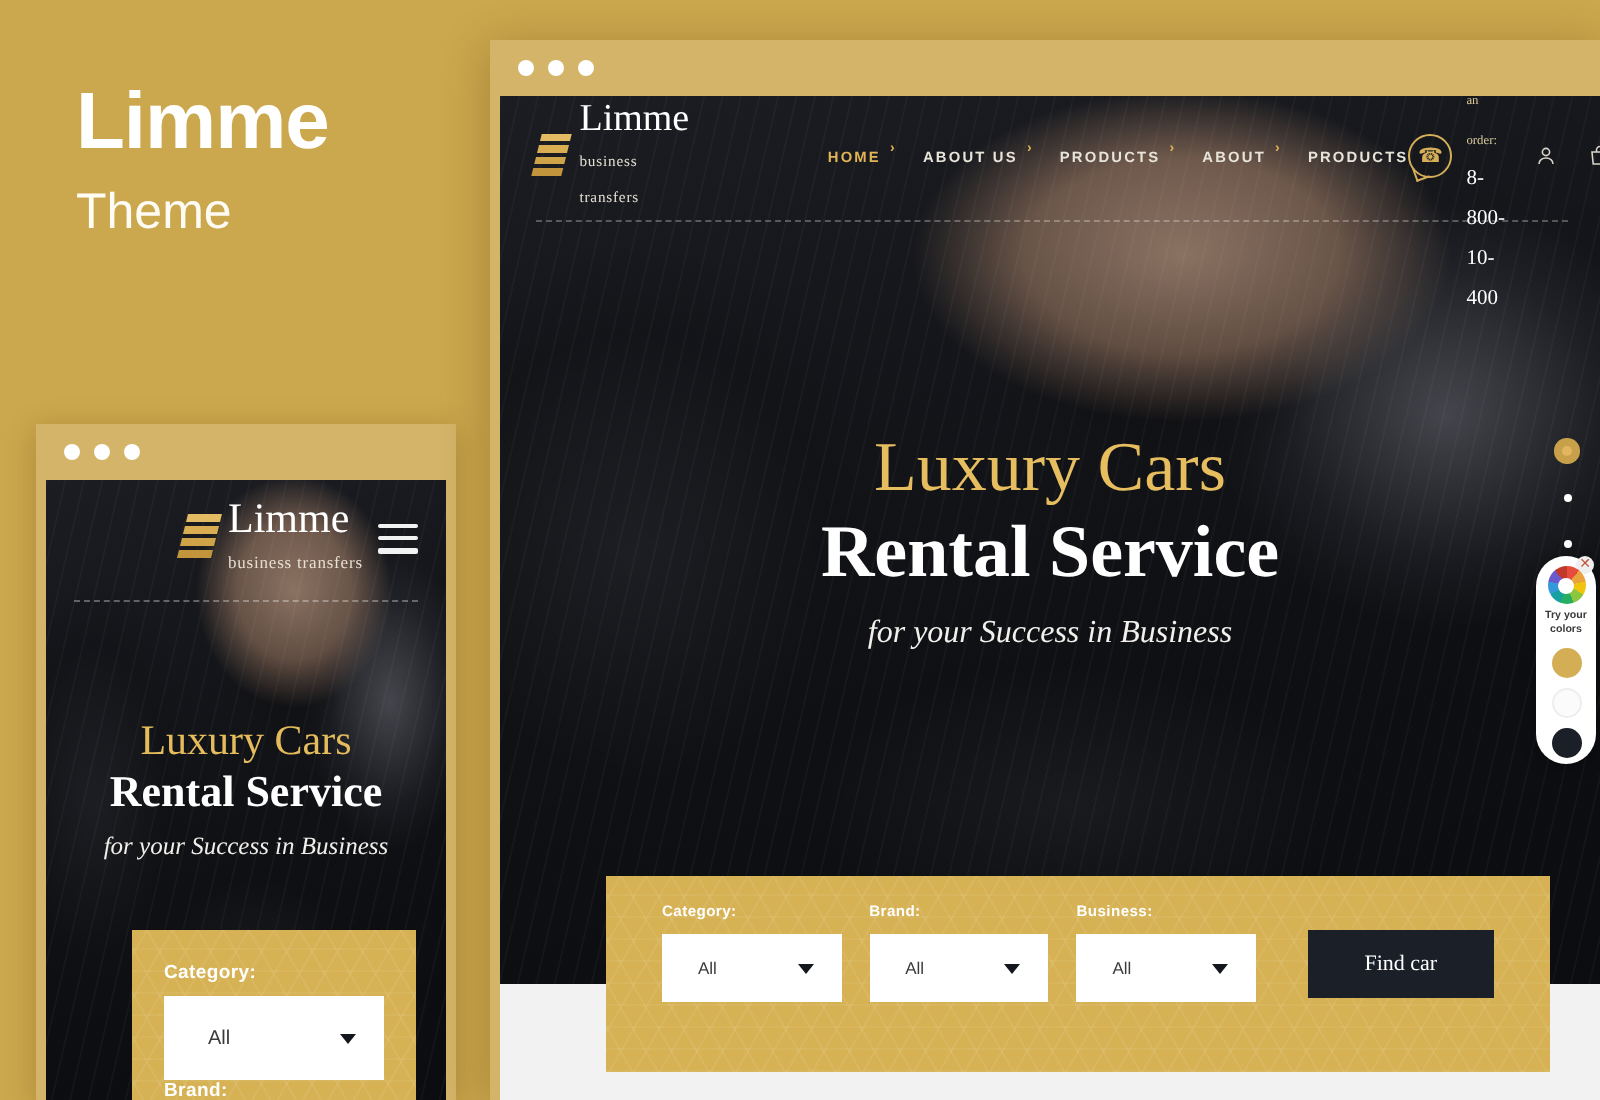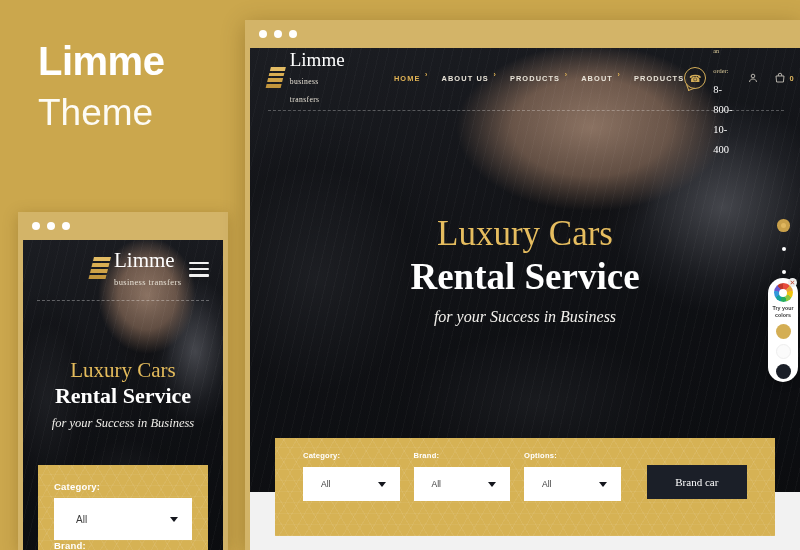--- a/index.html
+++ b/index.html
@@ -22,21 +22,21 @@
     padding: 40px 0 0 38px;
   }
   #promo-title {
     font-size: 40px;
     font-weight: 700;
     color: #ffffff;
     letter-spacing: -0.5px;
     line-height: 1.05;
   }
   #promo-sub {
-    font-size: 37px;
+    font-size: 25px;
     font-weight: 400;
     color: #fdfbf4;
     margin-top: 10px;
     letter-spacing: 0px;
   }
   #promo-author {
     font-size: 14.5px;
     color: #fbf4e2;
     margin-top: 28px;
     font-weight: 400;
@@ -166,20 +166,21 @@
     height: 120px;
     background-color: #d6b254;
     z-index: 5;
     padding: 16px 16px 0 16px;
   }
   .hexpat {
     background-image:
       repeating-linear-gradient(60deg, rgba(255,255,255,0.07) 0 1px, rgba(0,0,0,0) 1px 11px),
       repeating-linear-gradient(-60deg, rgba(255,255,255,0.07) 0 1px, rgba(0,0,0,0) 1px 11px),
       repeating-linear-gradient(0deg, rgba(255,255,255,0.05) 0 1px, rgba(0,0,0,0) 1px 11px);
+    margin-left: 28px;
   }
   .f-label {
     color: #ffffff;
     font-size: 9.5px;
     font-weight: 700;
     margin-bottom: 6px;
     letter-spacing: 0.2px;
   }
   .f-select {
     background: #ffffff;
@@ -229,21 +230,21 @@
     display: flex; align-items: center;
     padding: 0 16px 0 18px;
     z-index: 6;
   }
   #d-logo { display: flex; align-items: center; gap: 7px; }
   #d-logo .logo-mark { width: 16px; height: 23px; }
   #d-logo .logo-word { font-size: 19px; }
   #d-logo .logo-tag { font-size: 7.6px; margin-top: 3px; }
   #d-nav {
     display: flex; align-items: flex-end; gap: 21px;
-    margin-left: 48px;
+    margin-left: 68px;
   }
   .nav-item {
     color: #e9e4d9;
     font-size: 7.4px;
     letter-spacing: 1.1px;
     font-weight: 700;
     position: relative;
     white-space: nowrap;
   }
   .nav-item.active { color: #e2b455; }
@@ -548,27 +549,27 @@
         </div>
       </div>
       <div class="d-field">
         <div class="f-label">Brand:</div>
         <div class="f-select">
           <span>All</span>
           <span class="f-caret"></span>
         </div>
       </div>
       <div class="d-field">
-        <div class="f-label">Options:</div>
+        <div class="f-label">Business:</div>
         <div class="f-select">
           <span>All</span>
           <span class="f-caret"></span>
         </div>
       </div>
-      <div id="d-find">Brand car</div>
+      <div id="d-find">Find car</div>
     </div>
   </div>
 </div>
 
 <div id="color-widget">
   <span id="cw-close">✕</span>
   <div id="cw-wheel"></div>
   <div id="cw-label">Try your colors</div>
   <div class="cw-swatch" style="background:#d4ae54;"></div>
   <div class="cw-swatch" style="background:#fbfbfb;border:1px solid #eee;"></div>

